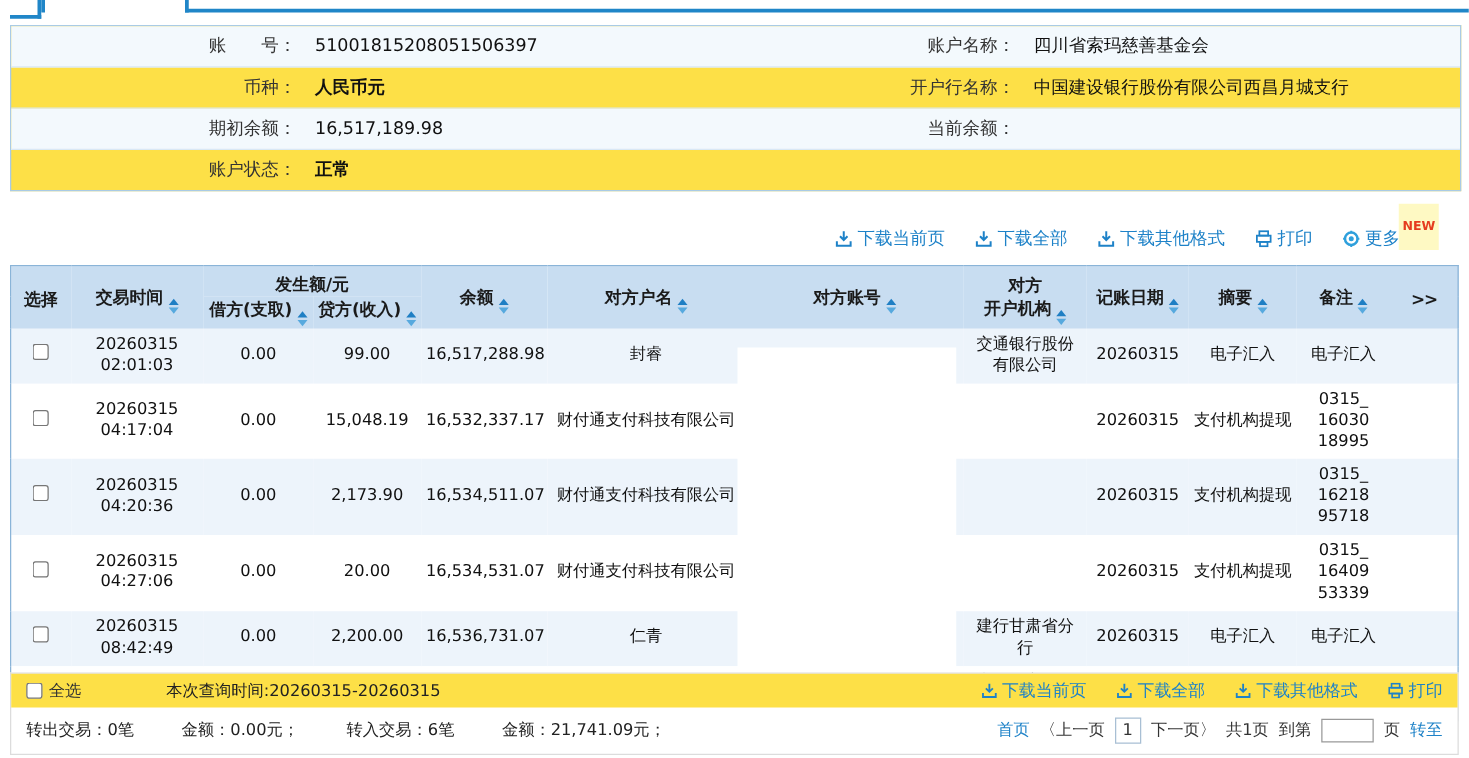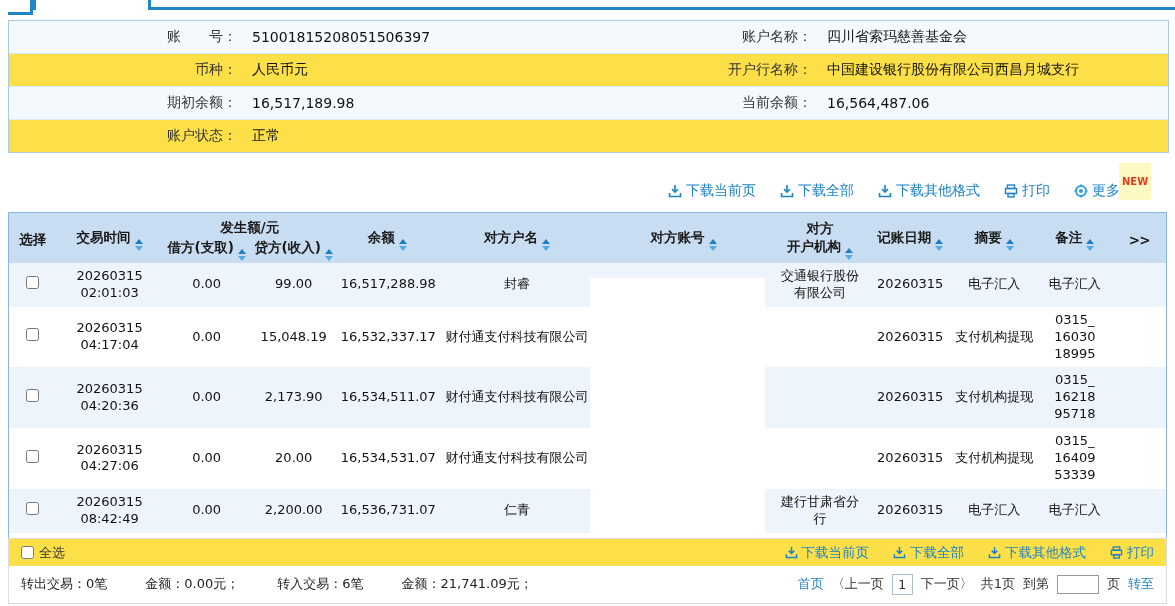--- a/index.html
+++ b/index.html
@@ -12,21 +12,21 @@
             border-right:3px solid #2086c8;border-bottom:3px solid #2086c8;}
   .tab-active{position:absolute;top:0;left:33px;width:112px;height:10px;background:#fff;
             border-left:3px solid #2086c8;border-right:3px solid #2086c8;}
   .tab-line{position:absolute;top:7px;left:148px;width:1027px;height:3px;background:#2086c8;}
   
   #acct{position:absolute;top:20px;left:8px;width:1159px;border:1px solid #a9cbe5;background:#fde047;}
   .acct-row{display:flex;align-items:center;height:32px;border-bottom:1px solid #d9e8f5;font-size:14px;}
   .acct-row:last-child{border-bottom:none;}
   .acct-row:nth-child(odd){background:#f3f9fd;}
   .al{flex:0 0 228px;text-align:right;color:#333;}
-  .av{flex:0 0 332px;margin-left:15px;color:#111;}
+  .av{flex:0 0 332px;margin-left:15px;color:#111;font-weight:bold;}
   .al2{flex:0 0 228px;text-align:right;color:#333;}
   .av2{flex:1;margin-left:15px;color:#111;}
   .bold{font-weight:normal;}
   
   #toolbar{position:absolute;top:178px;left:8px;width:1140px;height:26px;
            display:flex;justify-content:flex-end;align-items:center;gap:24px;}
   .blink{color:#1e82c8;font-size:14px;display:inline-flex;align-items:center;gap:4px;cursor:pointer;}
   .blink svg{display:block;}
   #new-badge{position:absolute;top:163px;left:1119px;background:#fef9c3;color:#e53c1f;
              font-size:10px;font-weight:bold;padding:12px 3px;line-height:13px;}
@@ -85,21 +85,20 @@
   <div class="acct-row">
     <span class="al">币种：</span>
     <span class="av">人民币元</span>
     <span class="al2">开户行名称：</span>
     <span class="av2">中国建设银行股份有限公司西昌月城支行</span>
   </div>
   <div class="acct-row">
     <span class="al">期初余额：</span>
     <span class="av bold">16,517,189.98</span>
     <span class="al2">当前余额：</span>
-    <span class="av2 bold">16,564,487.06</span>
   </div>
   <div class="acct-row">
     <span class="al">账户状态：</span>
     <span class="av">正常</span>
   </div>
 </div>
 
 <div id="toolbar">
   <a class="blink">
     <span>
@@ -334,20 +333,21 @@
 </table>
 
 <div id="redact"></div>
 
 <div id="footer">
   <div class="f-top">
     <label class="selall">
       <input type="checkbox" style="">
       <span>全选</span>
     </label>
+    <span class="qtime">本次查询时间:20260315-20260315</span>
     <span class="links">
       <a class="blink">
         <span>
             <svg width="13" height="13" viewBox="0 0 14 14">
               <path d="M7 1v6.5M4 5l3 3 3-3" stroke="#1e82c8" stroke-width="1.6" fill="none"></path>
               <path d="M1.5 9v3.5h11V9" stroke="#1e82c8" stroke-width="1.6" fill="none"></path>
             </svg>
           </span>
         <span>下载当前页</span>
       </a>

